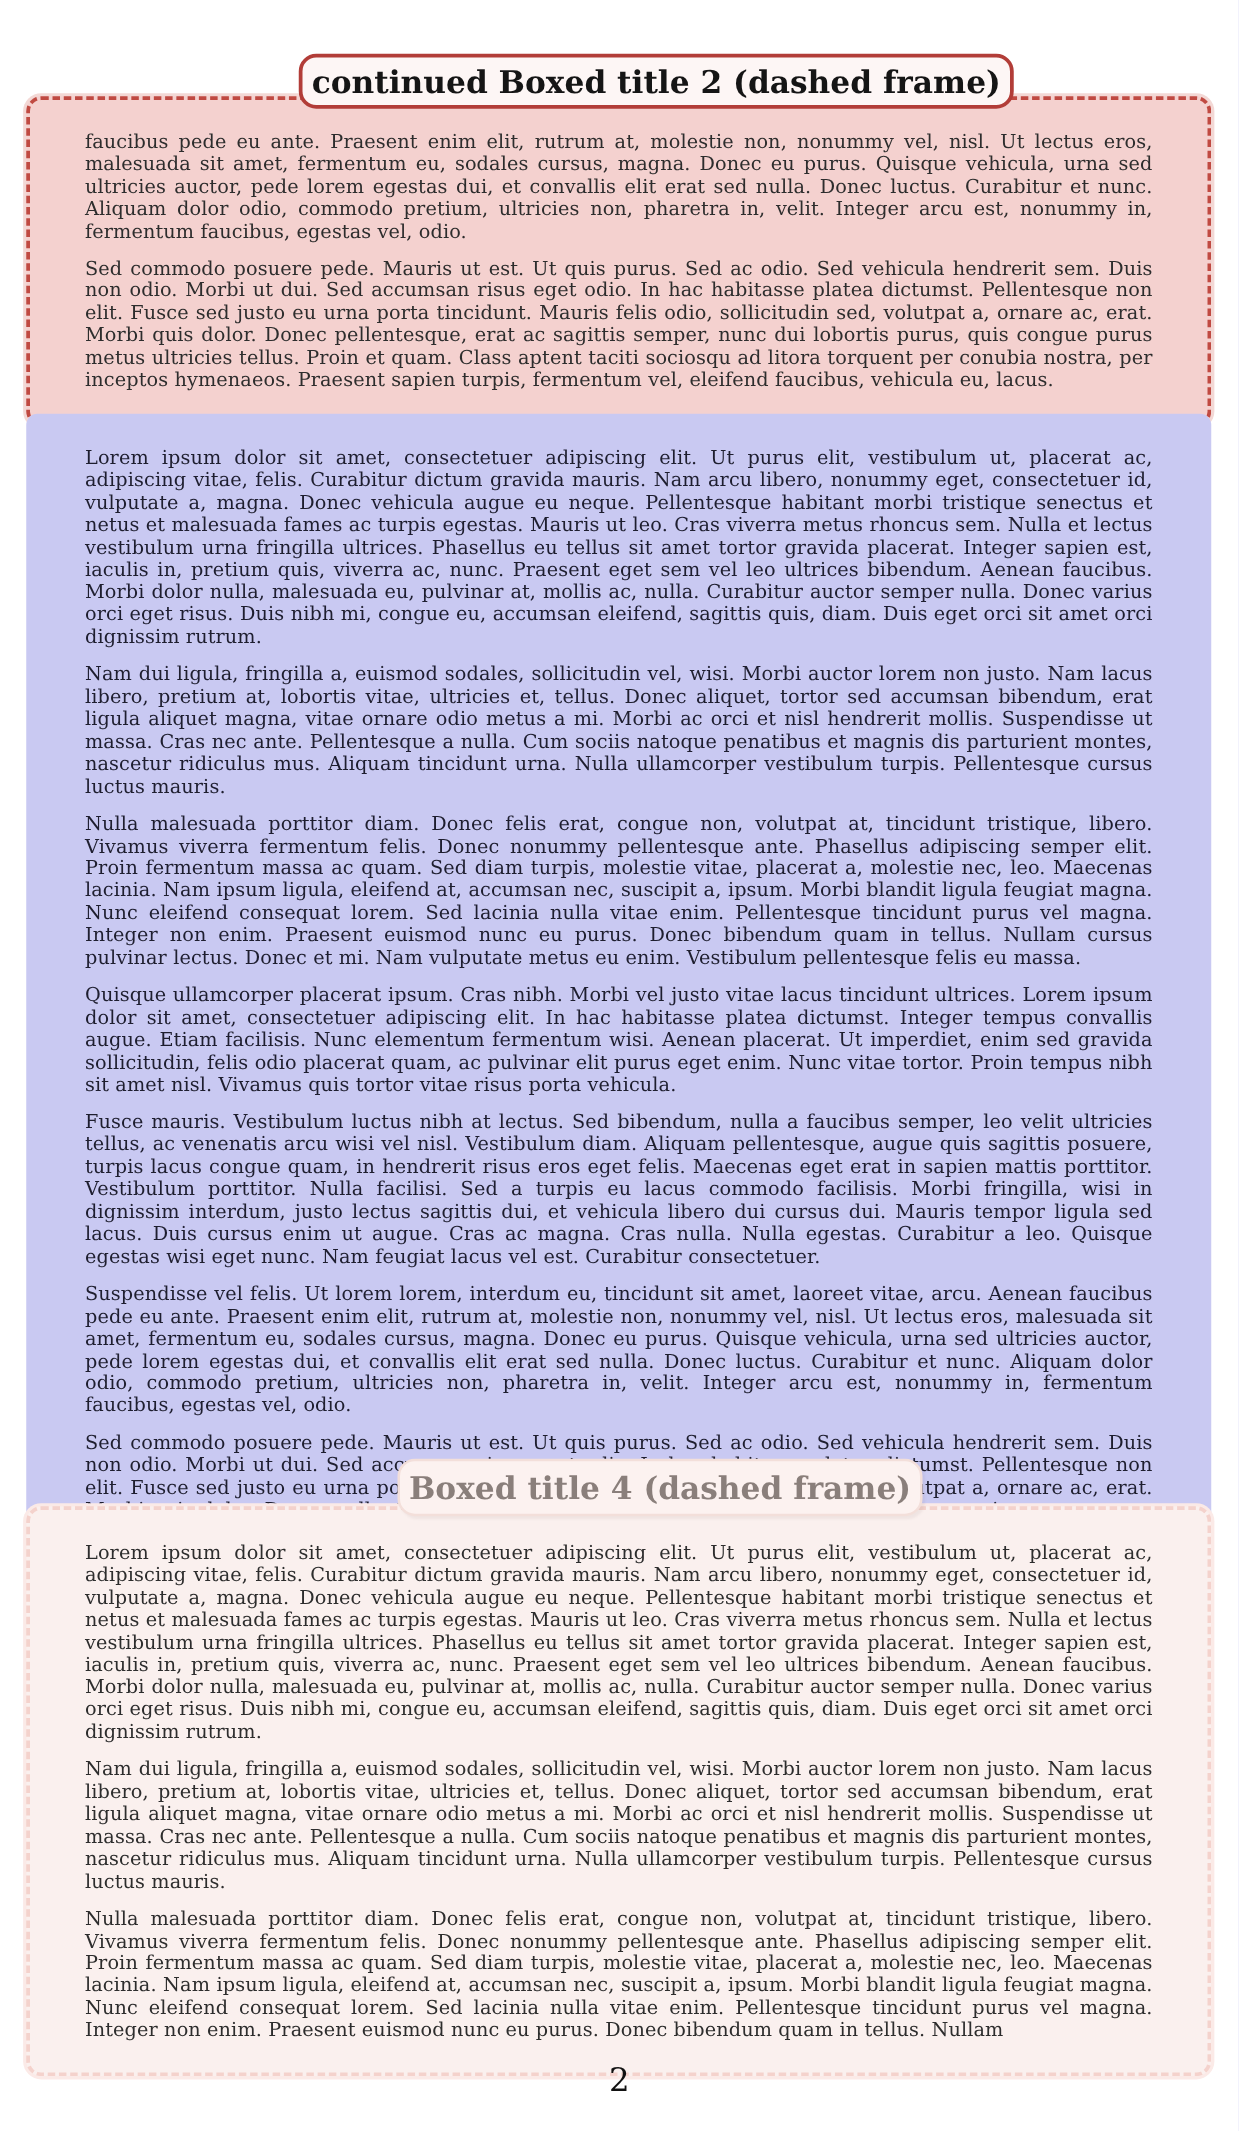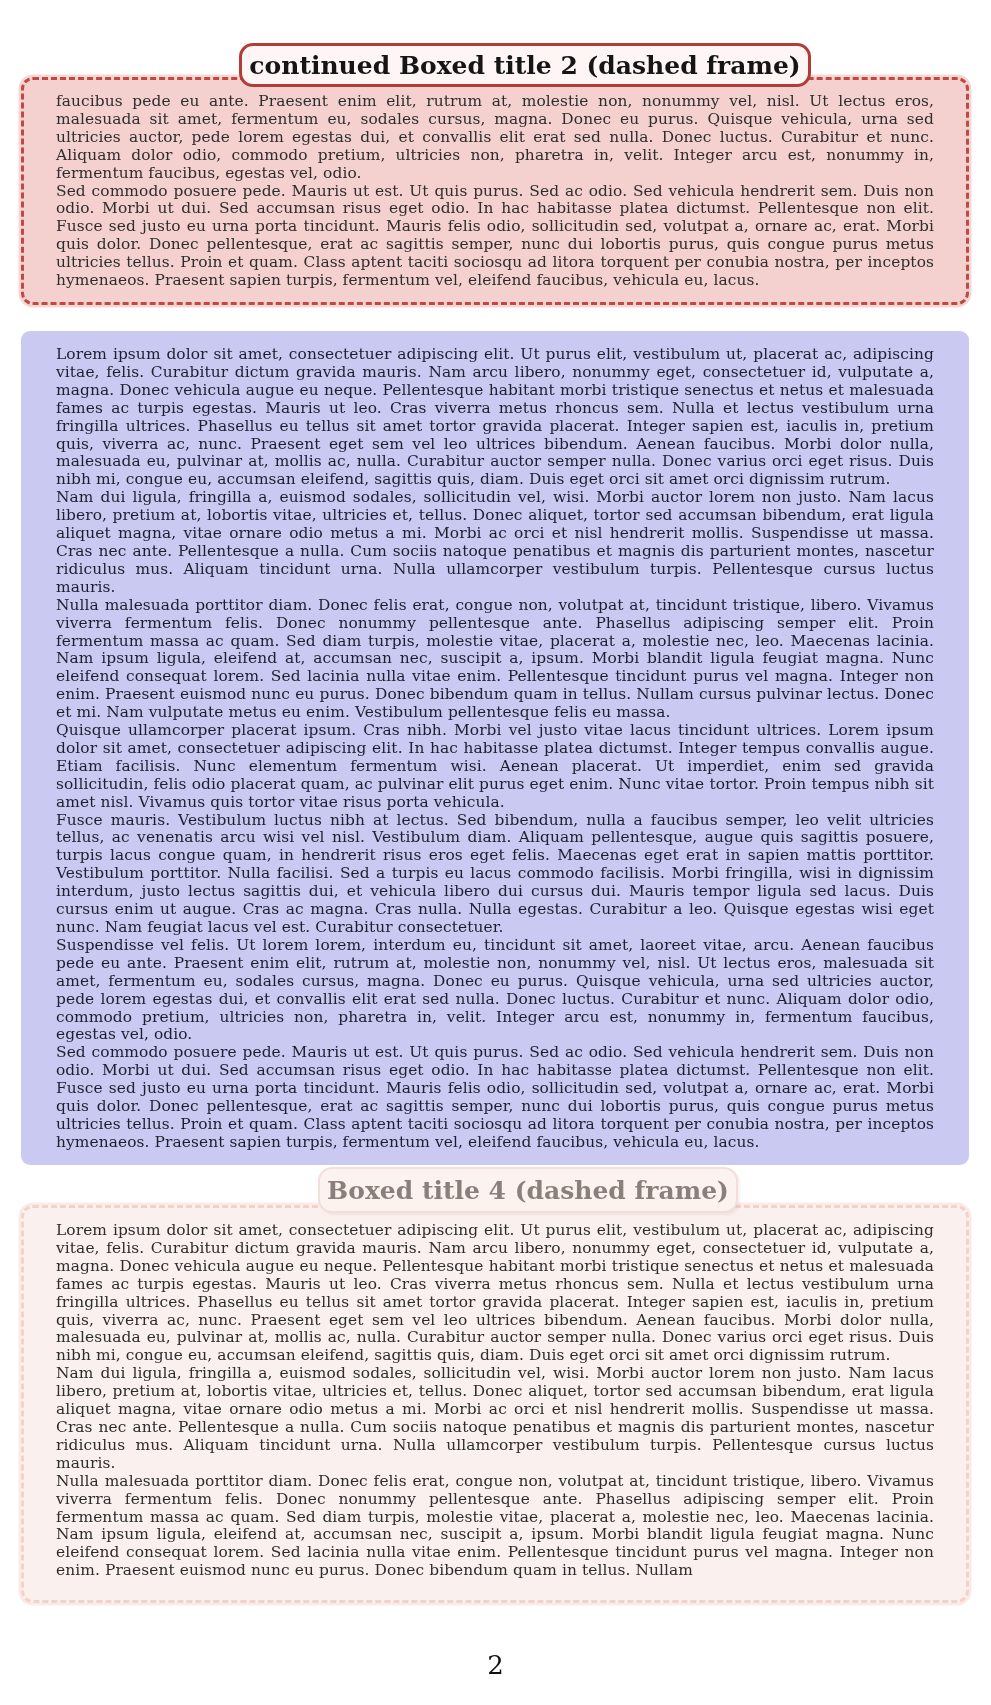--- a/index.html
+++ b/index.html
@@ -12,21 +12,21 @@
   }
   .page { position:absolute; inset:0; }
 
   .tbox {
     position:absolute; left:21px; width:948px;
     box-sizing:border-box;
     text-align:justify;
     font-size:15.4px; line-height:17.9px;
     letter-spacing:0.1px;
   }
-  .tbox p { margin:0; padding:0; text-indent:0; }
+  .tbox p { margin:12px; padding:0; text-indent:0; }
 
   .tbox-red {
     top:77px; min-height:226px;
     background:#f4d1cf;
     border:3px dashed #c04a42;
     border-radius:12px;
     box-shadow:0 0 0 2.5px #f3d8d5;
     padding:13px 32px 12px 32px;
     color:#2d2d2d;
   }

